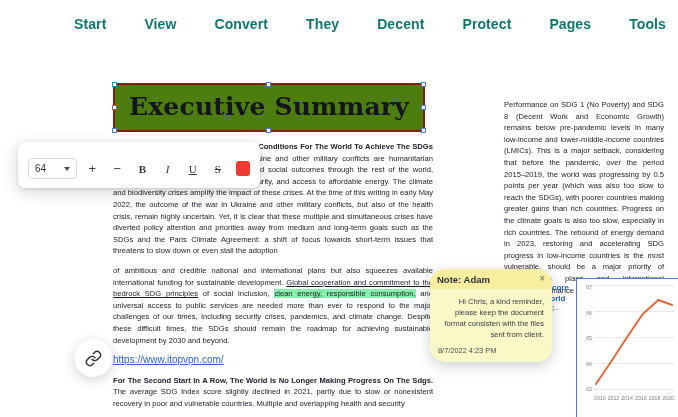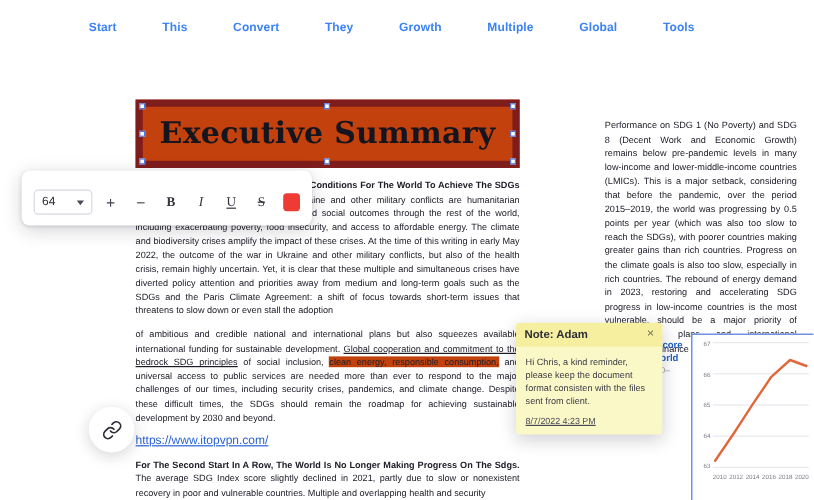--- a/index.html
+++ b/index.html
@@ -22,22 +22,22 @@
     width: 678px;
     height: 47px;
     background: #ffffff;
     display: flex;
     align-items: center;
     padding-left: 74px;
     box-sizing: border-box;
     z-index: 40;
   }
   .menu-item {
-    font-size: 10px;
-    color: #3b82f6;
+    font-size: 14px;
+    color: #0f766e;
     font-weight: 600;
     margin-right: 38px;
     letter-spacing: 0.1px;
     white-space: nowrap;
     cursor: default;
   }
   .menu-item:last-child { margin-right: 0; }
 
   
   .page {
@@ -51,22 +51,22 @@
   }
 
   
   .col-left {
     position: absolute;
     left: 39px;
     top: 36px;
     width: 320px;
   }
   .title-box {
-    border: 6px solid #7f1d1d;
-    background: #c2410c;
+    border: 2px solid #7f1d1d;
+    background: #4d7c0f;
     padding: 7px 14px 9px 14px;
     box-sizing: border-box;
     display: inline-block;
     position: relative;
   }
   .title-box .title-text {
     font-family: "DejaVu Serif", serif;
     font-size: 25px;
     font-weight: 700;
     color: #15151f;
@@ -96,21 +96,21 @@
     color: #20202c;
     text-align: justify;
     margin-top: 9px;
   }
   .body-text p { margin: 0 0 8px 0; }
   .body-text b { font-weight: 700; }
   .underline-blue {
     text-decoration: underline;
     color: #1b1b27;
   }
-  .hl-green { background: #c2410c; }
+  .hl-green { background: #86efac; }
   .link-blue {
     color: #2b63d4;
     text-decoration: underline;
     font-size: 10px;
   }
 
   
   .col-right {
     position: absolute;
     left: 430px;
@@ -270,21 +270,21 @@
     margin-left: 3px;
   }
 
   
   .note {
     position: absolute;
     left: 430px;
     top: 269px;
     width: 122px;
     background: #fbf8c8;
-    border-radius: 3px;
+    border-radius: 15px;
     box-shadow: 0 4px 14px rgba(20,20,40,0.20);
     z-index: 70;
     overflow: hidden;
   }
   .note-header {
     background: #f6efa0;
     height: 20px;
     display: flex;
     align-items: center;
     justify-content: space-between;
@@ -299,26 +299,26 @@
   .note-close {
     font-size: 10px;
     color: #6e6e50;
     line-height: 1;
   }
   .note-body {
     padding: 7px 8px 4px 8px;
     font-size: 7.6px;
     line-height: 11px;
     color: #3a3a44;
+    text-align: right;
   }
   .note-time {
     padding: 2px 20px 7px 8px;
     font-size: 7.4px;
     color: #4a4a55;
-    text-decoration: underline;
   }
 
   
   .link-bubble {
     position: absolute;
     left: 74px;
     top: 339px;
     width: 38px; height: 38px;
     background: #ffffff;
     border-radius: 50%;
@@ -327,26 +327,26 @@
     align-items: center;
     justify-content: center;
     z-index: 65;
   }
 </style>
 </head>
 <body>
 
 <div class="menubar">
   <div class="menu-item">Start</div>
-  <div class="menu-item">This</div>
+  <div class="menu-item">View</div>
   <div class="menu-item">Convert</div>
   <div class="menu-item">They</div>
-  <div class="menu-item">Growth</div>
-  <div class="menu-item">Multiple</div>
-  <div class="menu-item">Global</div>
+  <div class="menu-item">Decent</div>
+  <div class="menu-item">Protect</div>
+  <div class="menu-item">Pages</div>
   <div class="menu-item">Tools</div>
 </div>
 
 <div class="page">
 
   <div class="col-left">
 
     <div class="title-box">
       <div class="title-text">Executive Summary</div>
       <span class="handle h-tl"></span>

